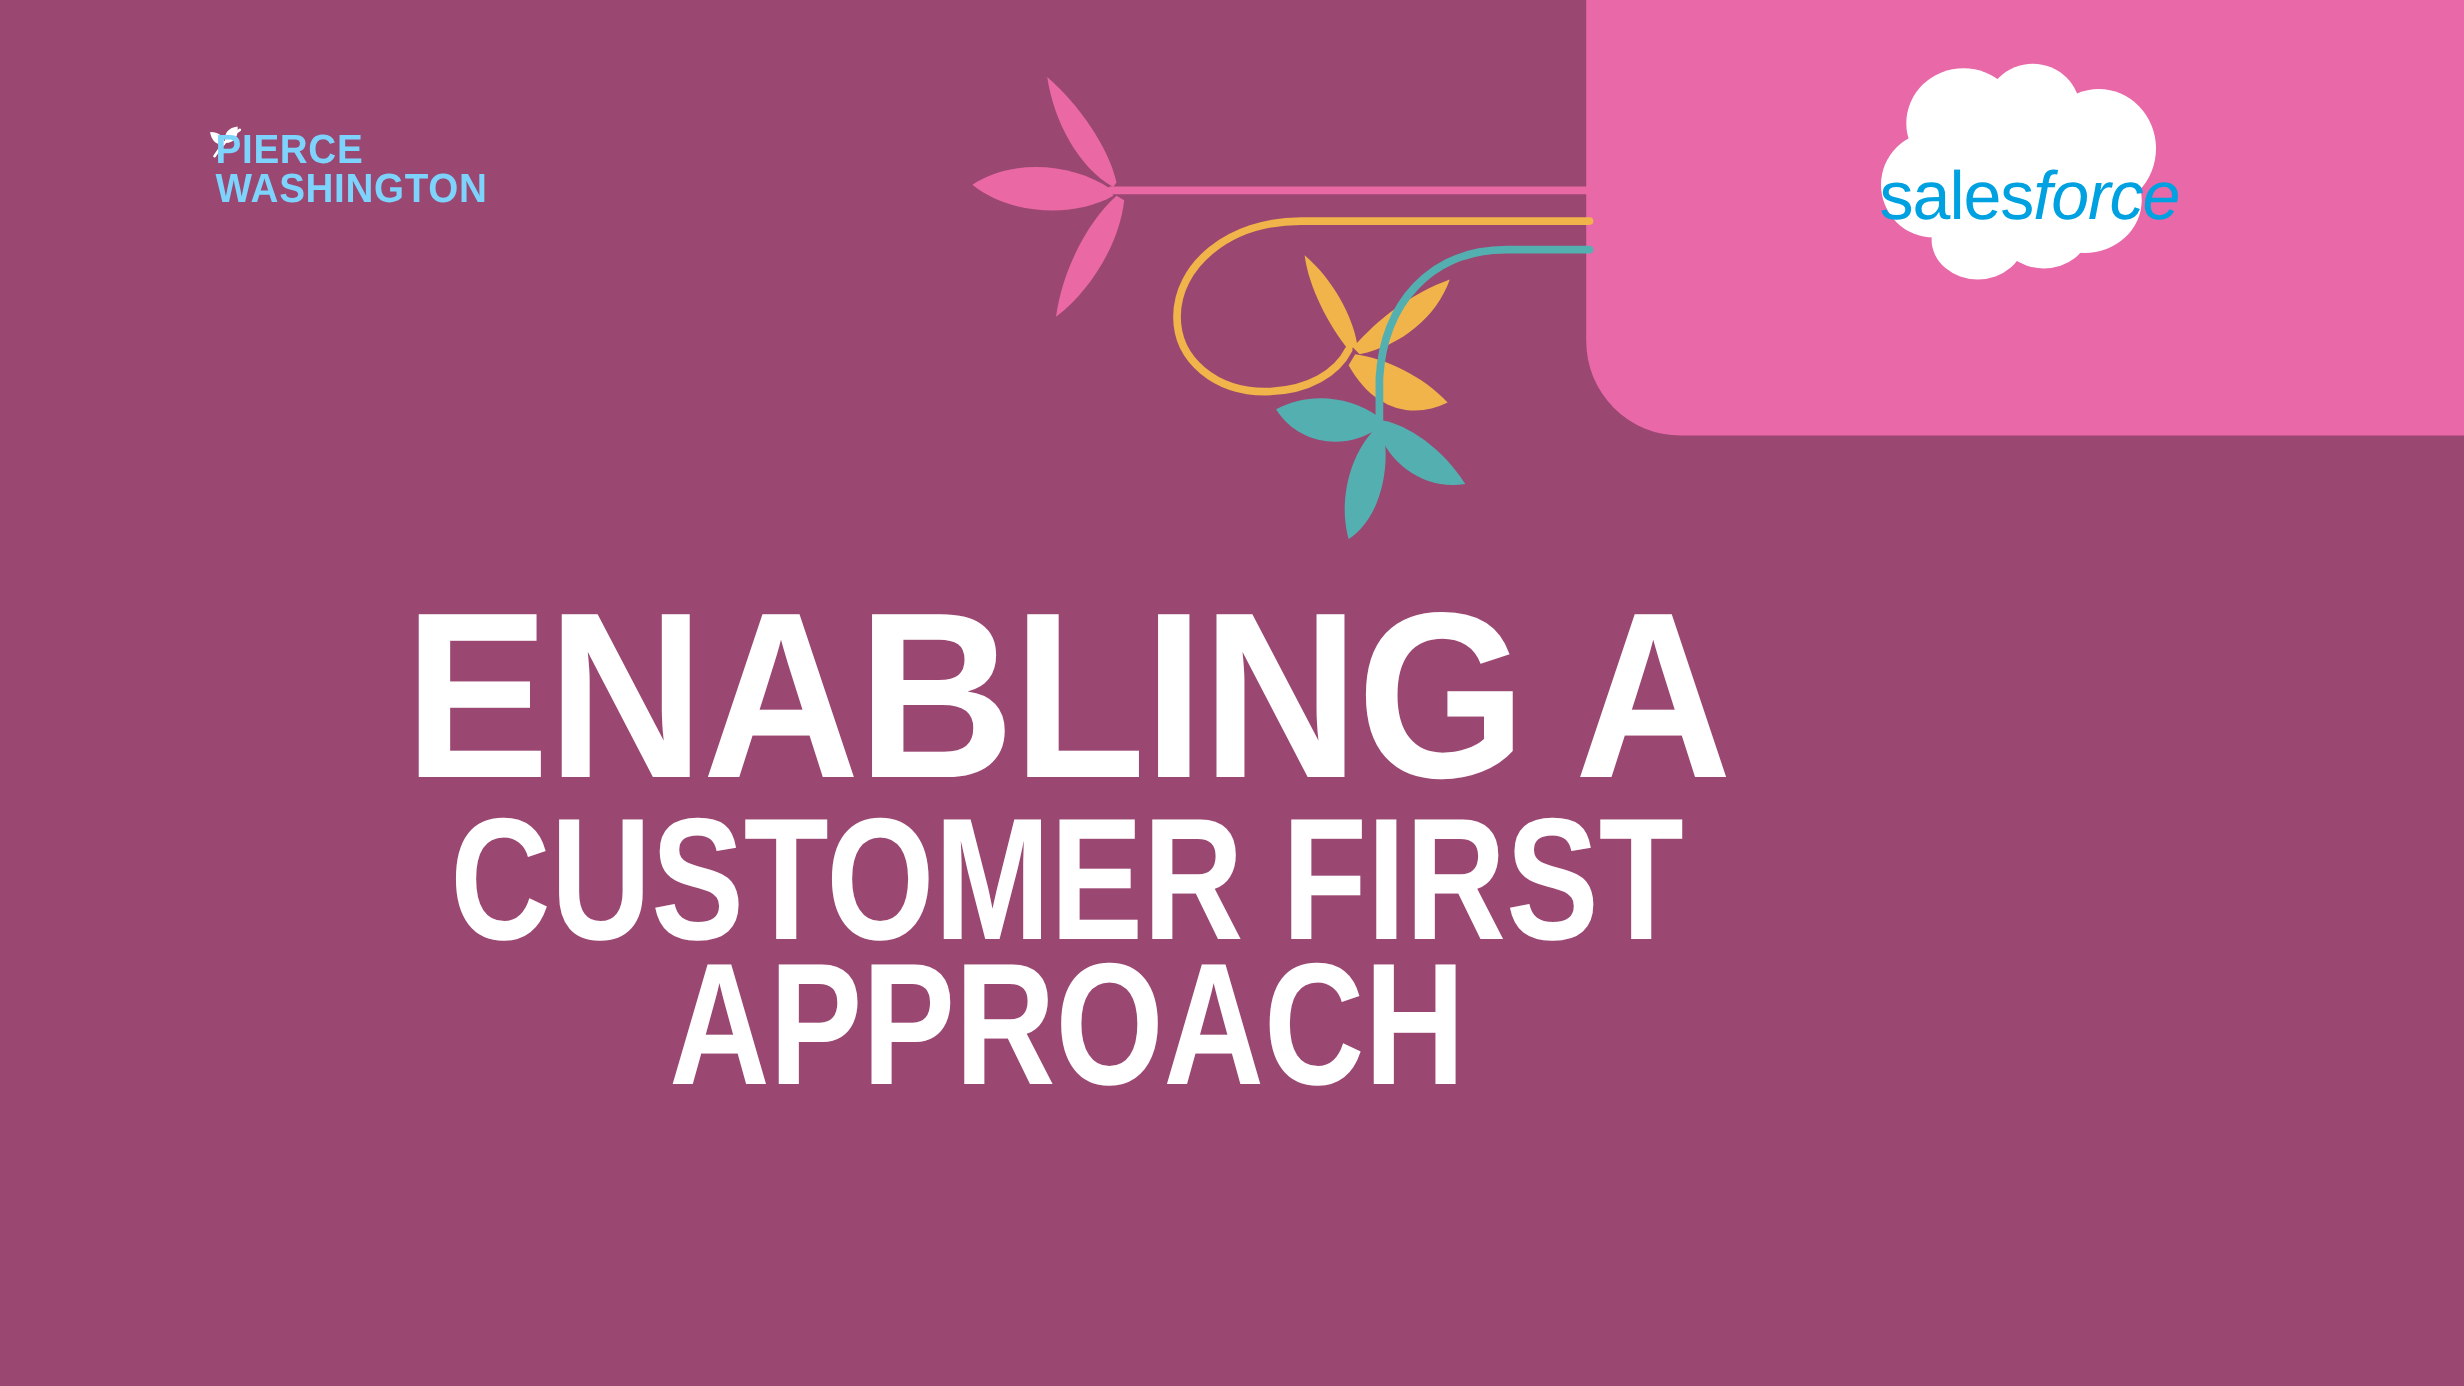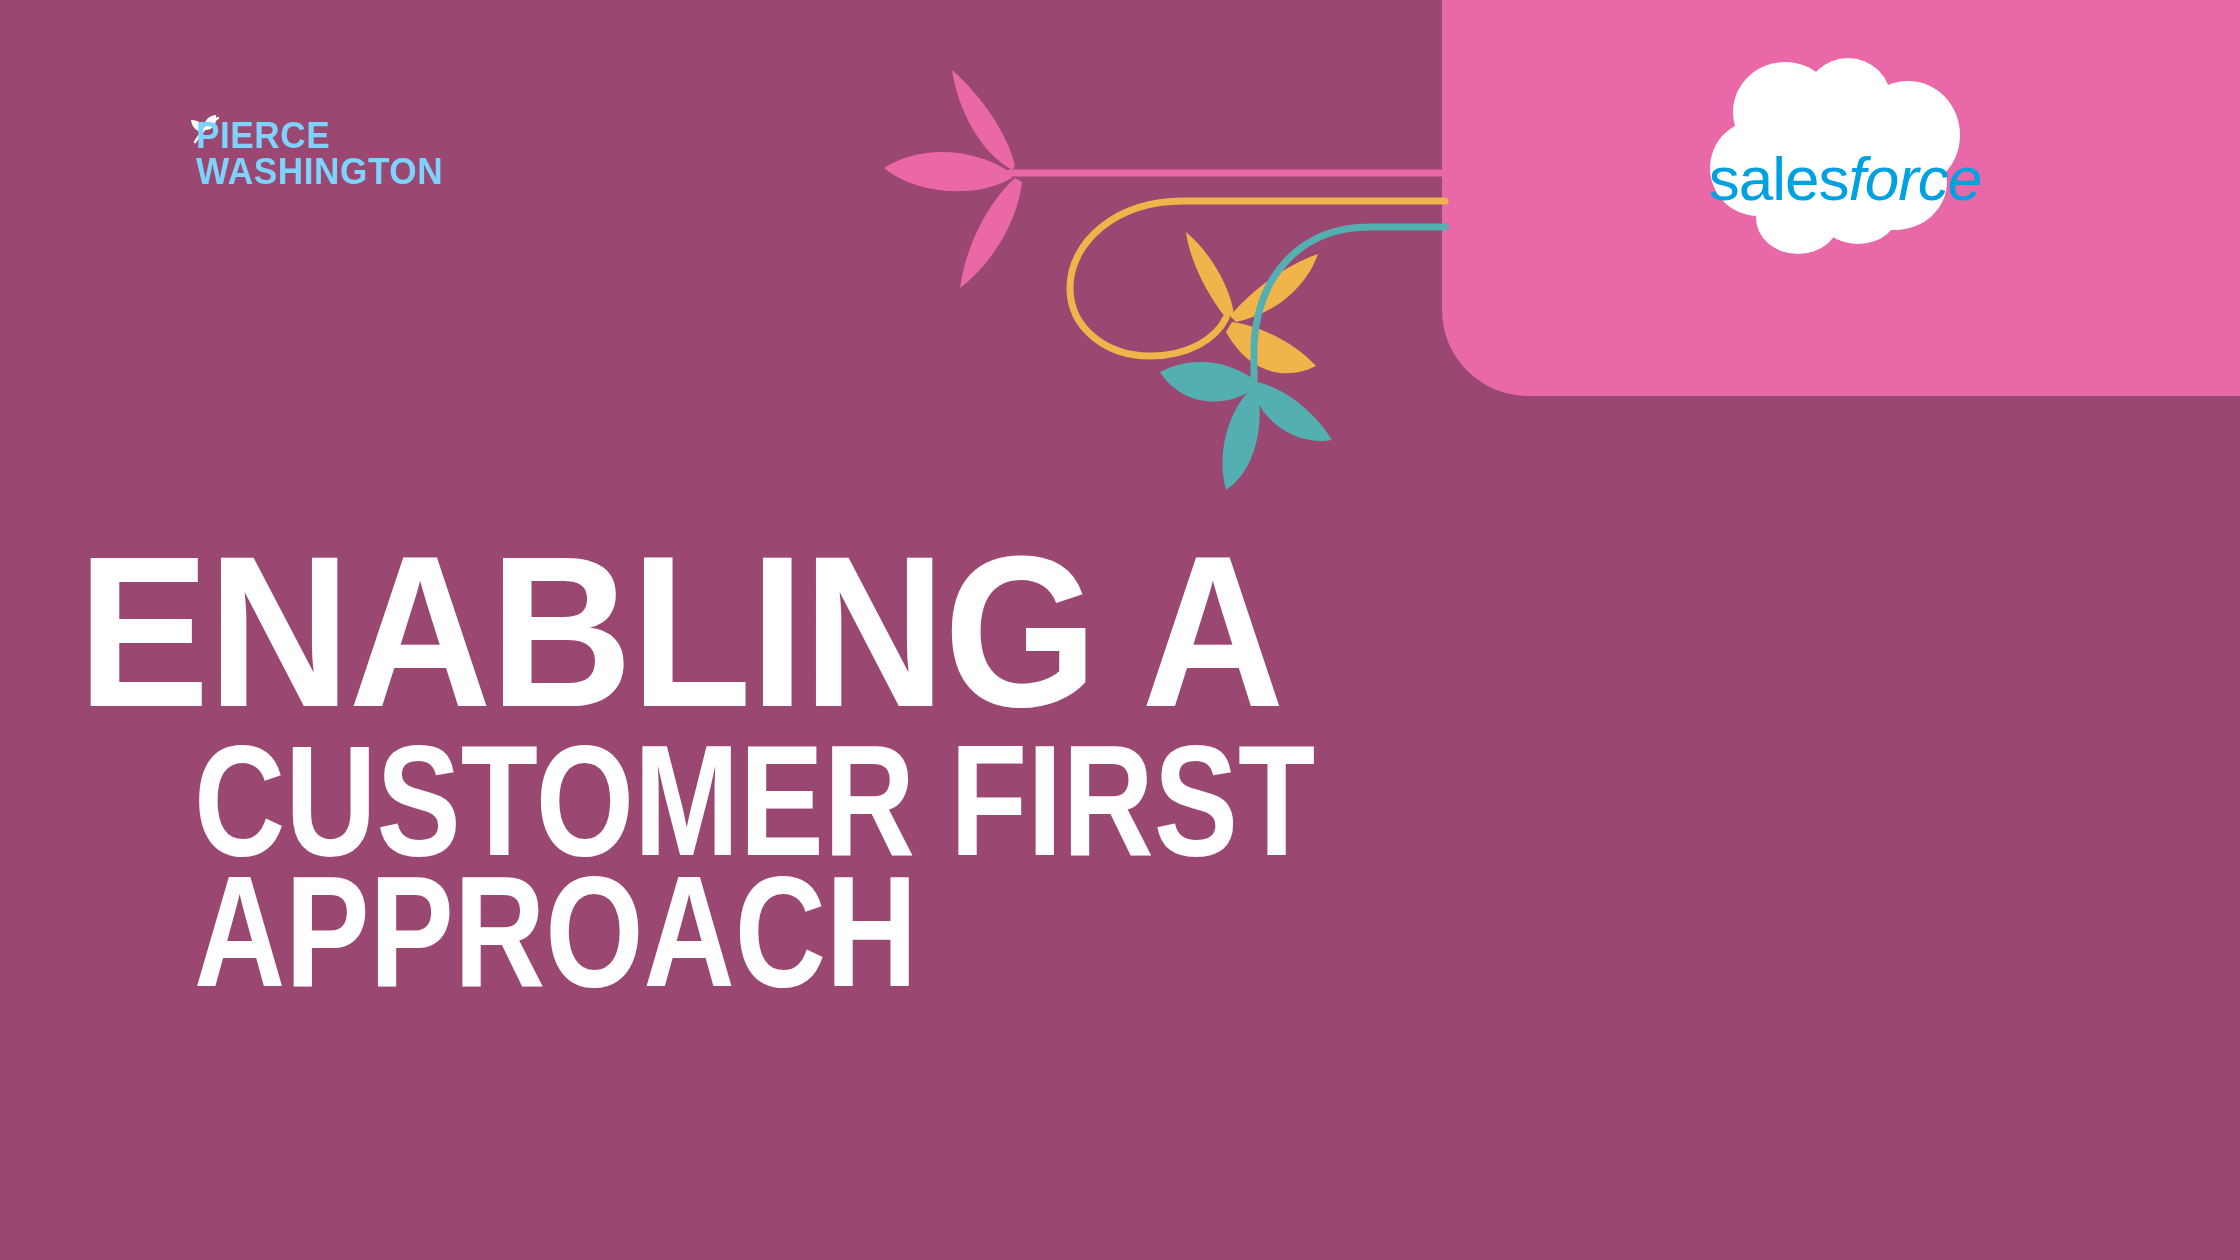--- a/index.html
+++ b/index.html
@@ -87,20 +87,21 @@
     height: 36px;
   }
   #pw-sprout svg { display:block; width:100%; height:100%; }
 
   
   #headline {
     position: absolute;
     left: 0;
     top: 540px;
     width: 1940px;
+    text-align: center;
     color: #ffffff;
   }
   #headline .ln {
     font-weight: bold;
     white-space: nowrap;
     color: #ffffff;
   }
   #headline .ln1 {
     font-size: 215px;
     line-height: 0.86;

